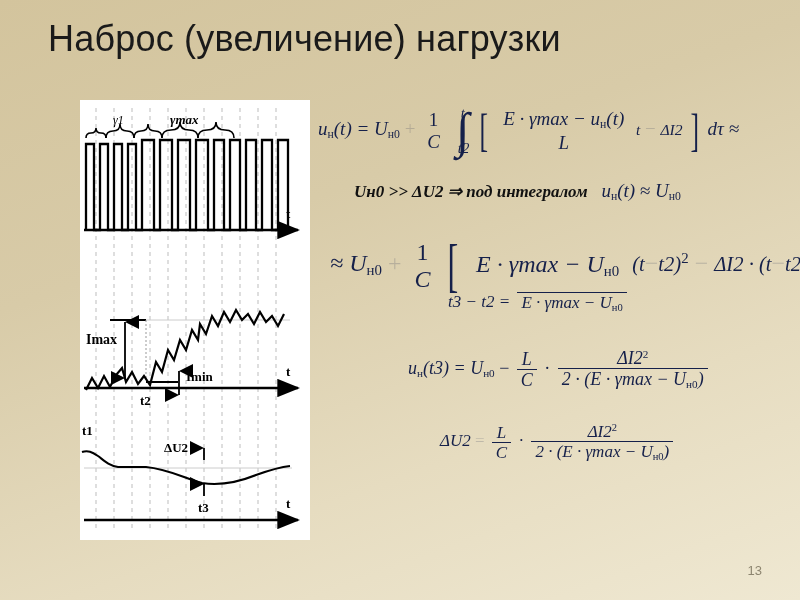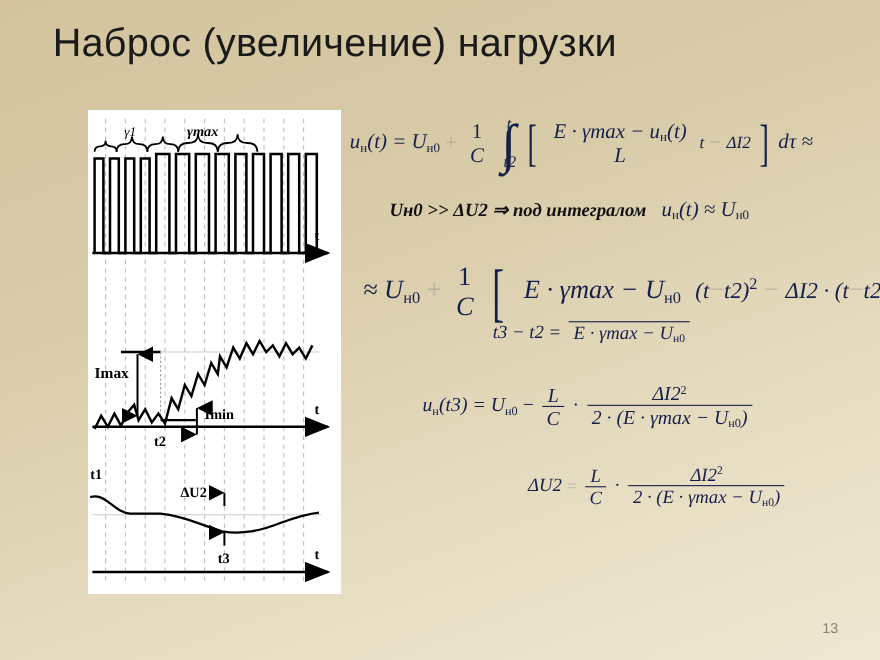--- a/index.html
+++ b/index.html
@@ -43,22 +43,22 @@
   .lim.up{top:-0.28em;}
   .lim.dn{bottom:-0.34em;}
   .faint{opacity:.18;}
 
   #eq1{left:318px;top:104px;font-size:19px;white-space:nowrap;}
   #line2{left:322px;top:180px;font-size:17px;white-space:nowrap;
          font-family:"Liberation Serif", serif;color:#111;font-weight:bold;margin-left:32px;}
   #line2 .mathpart{font-weight:normal;color:#15204a;font-size:19px;}
   #eq3{left:330px;top:232px;font-size:24px;white-space:nowrap;}
   #eq4{left:448px;top:292px;font-size:17px;white-space:nowrap;}
-  #eq5{left:384px;top:348px;font-size:18px;white-space:nowrap;}
-  #eq6{left:440px;top:422px;font-size:17px;white-space:nowrap;margin-left:40px;}
+  #eq5{left:408px;top:348px;font-size:18px;white-space:nowrap;}
+  #eq6{left:440px;top:422px;font-size:17px;white-space:nowrap;}
 
   #pagenum{position:absolute;right:38px;bottom:22px;font-size:13px;color:#8d8570;text-align:right;}
 </style>
 </head>
 <body>
 
 <div id="slide">
 
   <div id="title">Наброс (увеличение) нагрузки</div>
 

